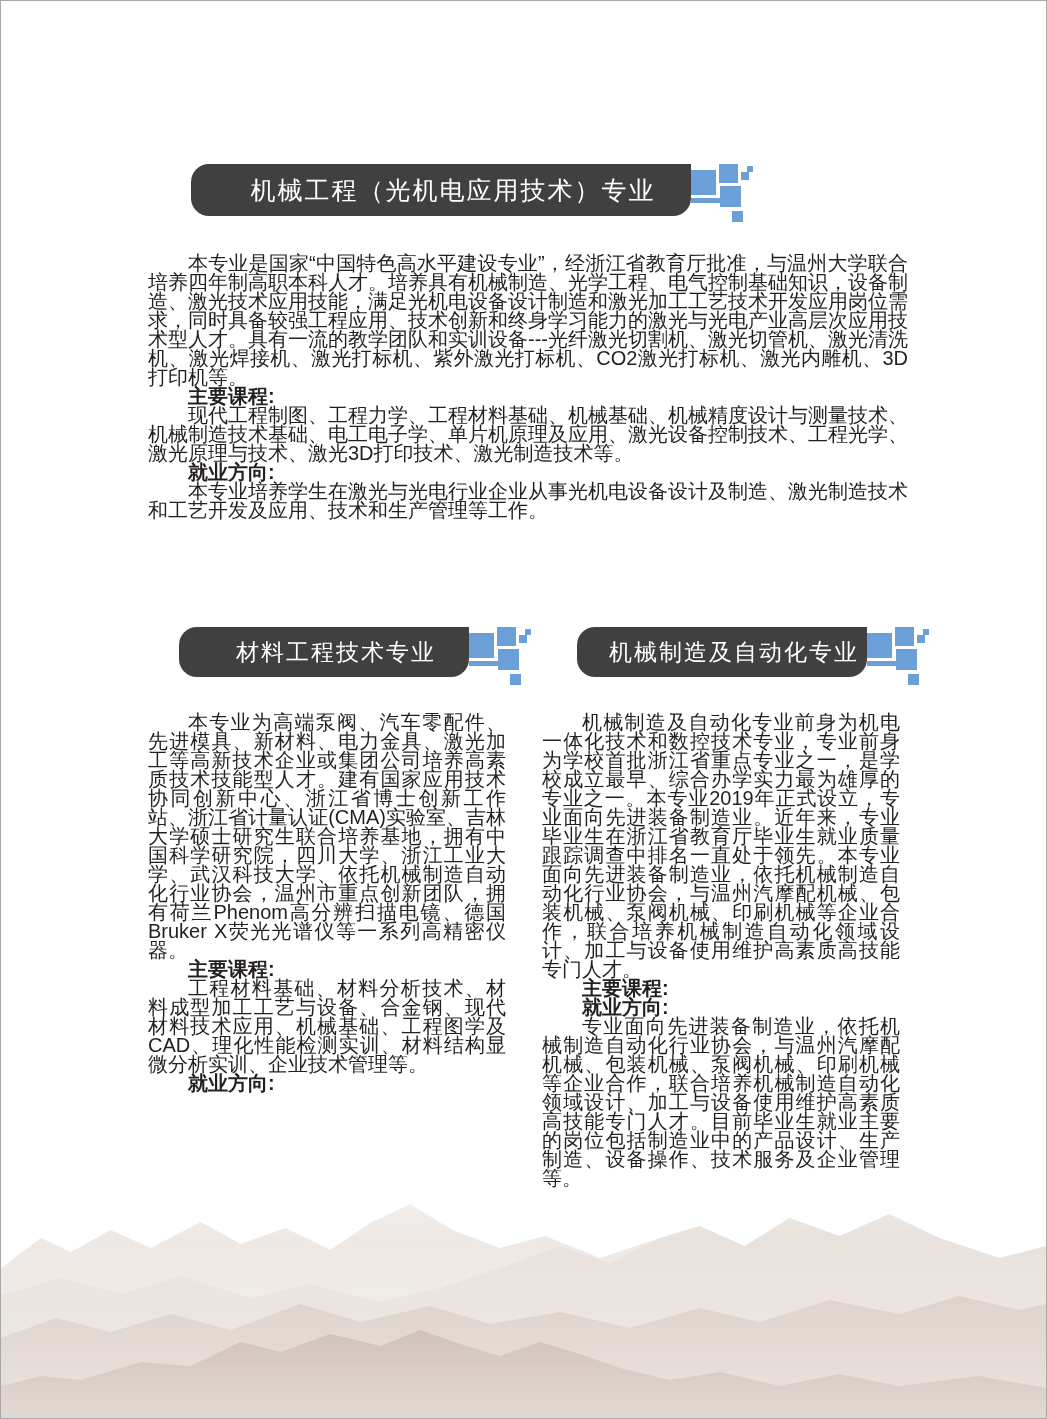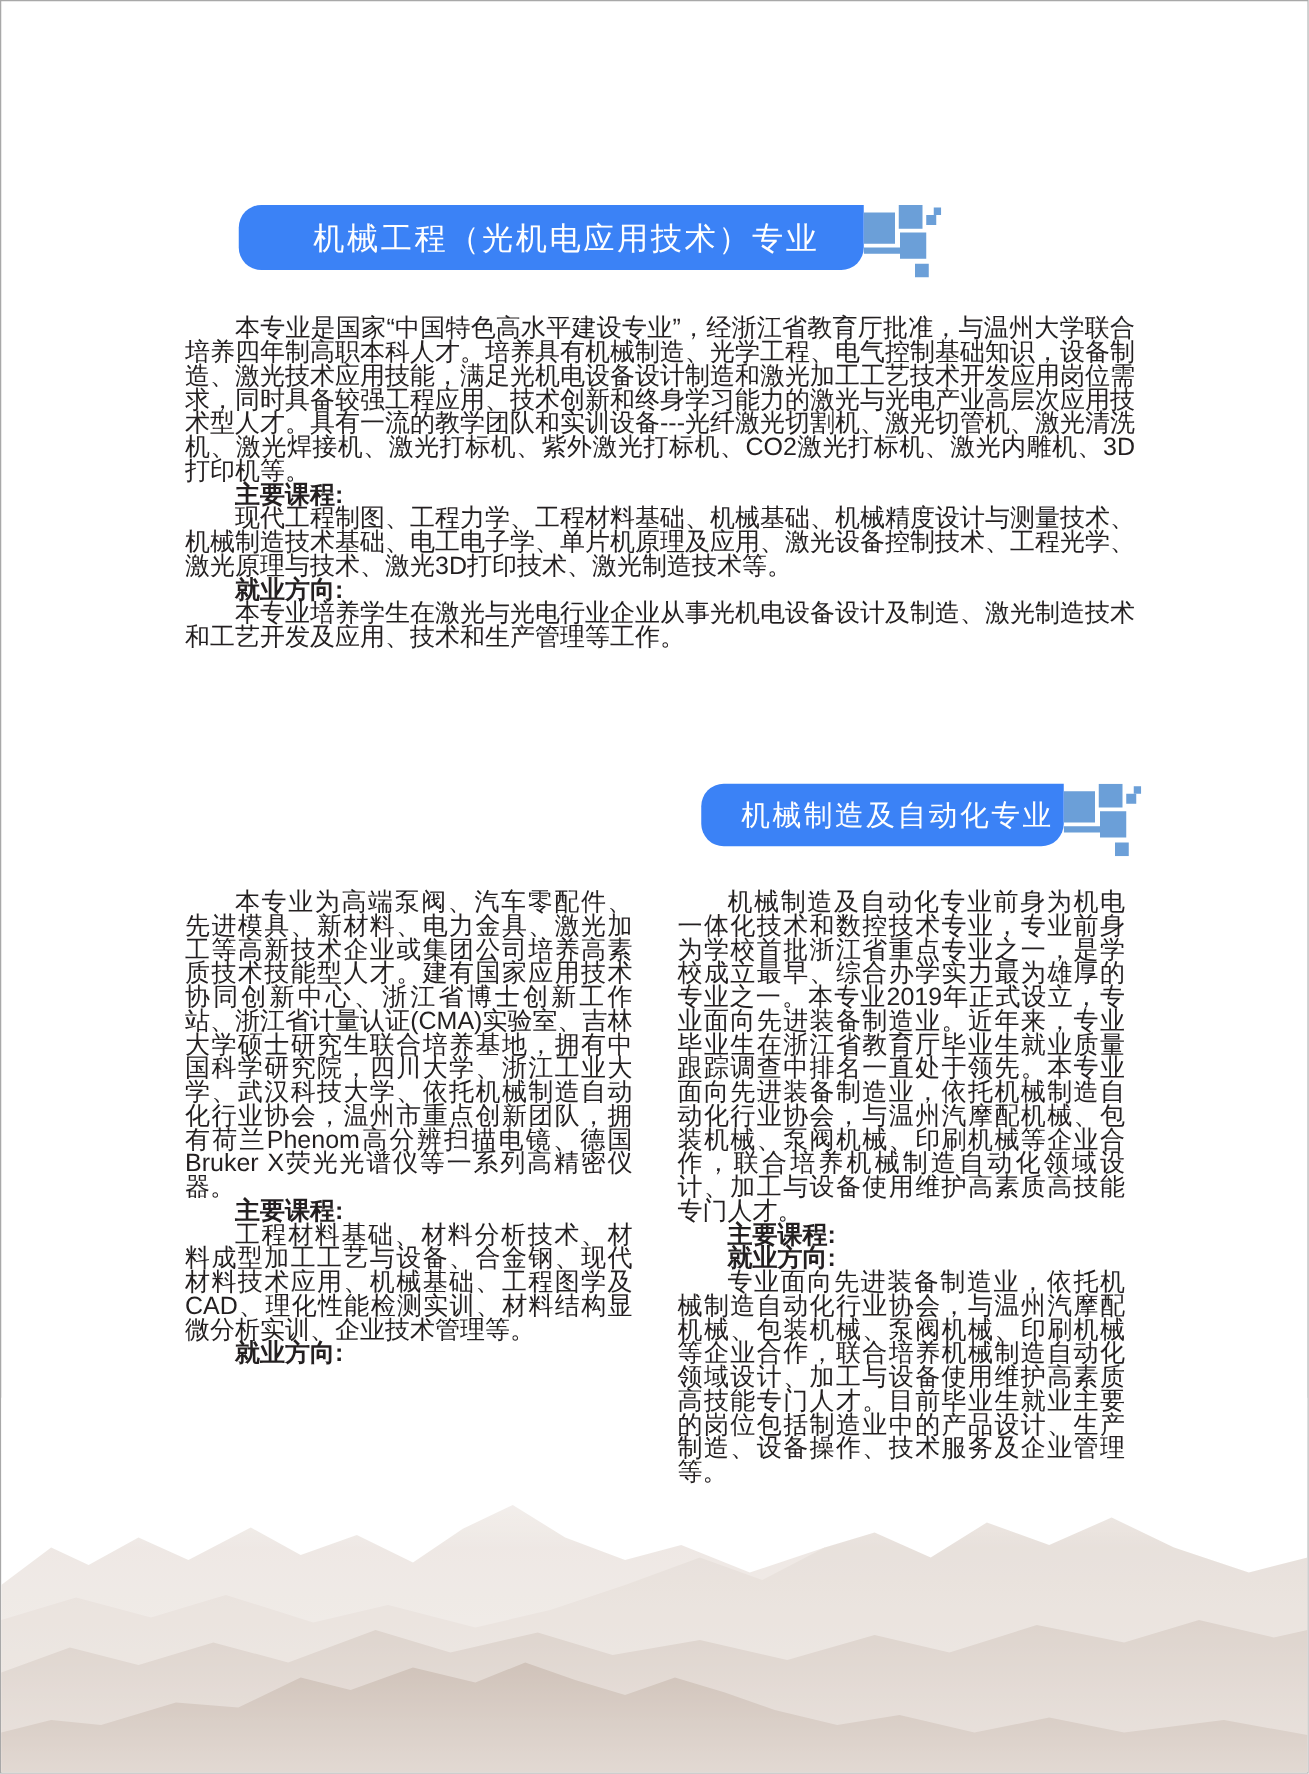--- a/index.html
+++ b/index.html
@@ -34,21 +34,21 @@
   .mountain-art svg { display: block; width: 100%; height: 100%; }
 
   
   .banner-wrap {
     position: absolute;
     display: flex;
     align-items: flex-start;
     z-index: 2;
   }
   .banner-bar {
-    background: #3b82f6;
+    background: #404040;
     border-radius: 18px 0 18px 18px;
     display: flex;
     align-items: center;
     justify-content: center;
     box-sizing: border-box;
     padding-left: 24px;
   }
   .banner-title {
     color: #ffffff;
     letter-spacing: 2px;
@@ -64,21 +64,21 @@
   
   #banner-main { left: 190px; top: 163px; }
   #banner-main .banner-bar { width: 500px; height: 52px; }
   #banner-main .banner-title { font-size: 25px; }
 
   
   #banner-material { left: 178px; top: 626px; }
   #banner-material .banner-bar { width: 290px; height: 50px; }
   #banner-material .banner-title { font-size: 23px; }
 
-  #banner-machinery { left: 560px; top: 626px; }
+  #banner-machinery { left: 576px; top: 626px; }
   #banner-machinery .banner-bar { width: 290px; height: 50px; }
   #banner-machinery .banner-title { font-size: 23px; }
 
   
   .text-block {
     position: absolute;
     z-index: 2;
     font-size: 20px;
     line-height: 19px;
     text-align: justify;
@@ -138,45 +138,61 @@
   </div>
 
   <div class="text-block" id="body-mech">
     <p>本专业是国家“中国特色高水平建设专业”，经浙江省教育厅批准，与温州大学联合培养四年制高职本科人才。培养具有机械制造、光学工程、电气控制基础知识，设备制造、激光技术应用技能，满足光机电设备设计制造和激光加工工艺技术开发应用岗位需求，同时具备较强工程应用、技术创新和终身学习能力的激光与光电产业高层次应用技术型人才。具有一流的教学团队和实训设备---光纤激光切割机、激光切管机、激光清洗机、激光焊接机、激光打标机、紫外激光打标机、CO2激光打标机、激光内雕机、3D打印机等。</p>
     <p class="label">主要课程:</p>
     <p>现代工程制图、工程力学、工程材料基础、机械基础、机械精度设计与测量技术、机械制造技术基础、电工电子学、单片机原理及应用、激光设备控制技术、工程光学、激光原理与技术、激光3D打印技术、激光制造技术等。</p>
     <p class="label">就业方向:</p>
     <p>本专业培养学生在激光与光电行业企业从事光机电设备设计及制造、激光制造技术和工艺开发及应用、技术和生产管理等工作。</p>
   </div>
 
-
-  <div class="text-block" id="body-material">
-    <p>本专业为高端泵阀、汽车零配件、先进模具、新材料、电力金具、激光加工等高新技术企业或集团公司培养高素质技术技能型人才。建有国家应用技术协同创新中心、浙江省博士创新工作站、浙江省计量认证(CMA)实验室、吉林大学硕士研究生联合培养基地，拥有中国科学研究院，四川大学、浙江工业大学、武汉科技大学、依托机械制造自动化行业协会，温州市重点创新团队，拥有荷兰Phenom高分辨扫描电镜、德国Bruker X荧光光谱仪等一系列高精密仪器。</p>
-    <p class="label">主要课程:</p>
-    <p>工程材料基础、材料分析技术、材料成型加工工艺与设备、合金钢、现代材料技术应用、机械基础、工程图学及CAD、理化性能检测实训、材料结构显微分析实训、企业技术管理等。</p>
-    <p class="label">就业方向:</p>
-  </div>
-
-  <div class="banner-wrap" id="banner-machinery">
+  <div class="banner-wrap" id="banner-material">
     <div class="banner-bar">
-      <span class="banner-title">机械制造及自动化专业</span>
+      <span class="banner-title">材料工程技术专业</span>
     </div>
     <div class="pixel-motif">
       <svg width="62" height="58" viewBox="0 0 62 58" aria-hidden="true">
         <rect x="0" y="6" width="25" height="25" fill="#6b9fd8"></rect>
         <rect x="0" y="34" width="36" height="5" fill="#6b9fd8"></rect>
         <rect x="28" y="0" width="19" height="19" fill="#6b9fd8"></rect>
         <rect x="29" y="22" width="21" height="21" fill="#6b9fd8"></rect>
         <rect x="50" y="8" width="8" height="8" fill="#6b9fd8"></rect>
         <rect x="41" y="47" width="11" height="11" fill="#6b9fd8"></rect>
         <rect x="56" y="2" width="6" height="6" fill="#6b9fd8"></rect>
       </svg>
     </div>
   </div>
 
+  <div class="text-block" id="body-material">
+    <p>本专业为高端泵阀、汽车零配件、先进模具、新材料、电力金具、激光加工等高新技术企业或集团公司培养高素质技术技能型人才。建有国家应用技术协同创新中心、浙江省博士创新工作站、浙江省计量认证(CMA)实验室、吉林大学硕士研究生联合培养基地，拥有中国科学研究院，四川大学、浙江工业大学、武汉科技大学、依托机械制造自动化行业协会，温州市重点创新团队，拥有荷兰Phenom高分辨扫描电镜、德国Bruker X荧光光谱仪等一系列高精密仪器。</p>
+    <p class="label">主要课程:</p>
+    <p>工程材料基础、材料分析技术、材料成型加工工艺与设备、合金钢、现代材料技术应用、机械基础、工程图学及CAD、理化性能检测实训、材料结构显微分析实训、企业技术管理等。</p>
+    <p class="label">就业方向:</p>
+  </div>
+
+  <div class="banner-wrap" id="banner-machinery">
+    <div class="banner-bar">
+      <span class="banner-title">机械制造及自动化专业</span>
+    </div>
+    <div class="pixel-motif">
+      <svg width="62" height="58" viewBox="0 0 62 58" aria-hidden="true">
+        <rect x="0" y="6" width="25" height="25" fill="#6b9fd8"></rect>
+        <rect x="0" y="34" width="36" height="5" fill="#6b9fd8"></rect>
+        <rect x="28" y="0" width="19" height="19" fill="#6b9fd8"></rect>
+        <rect x="29" y="22" width="21" height="21" fill="#6b9fd8"></rect>
+        <rect x="50" y="8" width="8" height="8" fill="#6b9fd8"></rect>
+        <rect x="41" y="47" width="11" height="11" fill="#6b9fd8"></rect>
+        <rect x="56" y="2" width="6" height="6" fill="#6b9fd8"></rect>
+      </svg>
+    </div>
+  </div>
+
   <div class="text-block" id="body-machinery">
     <p>机械制造及自动化专业前身为机电一体化技术和数控技术专业，专业前身为学校首批浙江省重点专业之一，是学校成立最早、综合办学实力最为雄厚的专业之一。本专业2019年正式设立，专业面向先进装备制造业。近年来，专业毕业生在浙江省教育厅毕业生就业质量跟踪调查中排名一直处于领先。本专业面向先进装备制造业，依托机械制造自动化行业协会，与温州汽摩配机械、包装机械、泵阀机械、印刷机械等企业合作，联合培养机械制造自动化领域设计、加工与设备使用维护高素质高技能专门人才。</p>
     <p class="label">主要课程:</p>
     <p class="label">就业方向:</p>
     <p>专业面向先进装备制造业，依托机械制造自动化行业协会，与温州汽摩配机械、包装机械、泵阀机械、印刷机械等企业合作，联合培养机械制造自动化领域设计、加工与设备使用维护高素质高技能专门人才。目前毕业生就业主要的岗位包括制造业中的产品设计、生产制造、设备操作、技术服务及企业管理等。</p>
   </div>
 
   <div class="mountain-art">
     <svg viewBox="0 0 1047 300" preserveAspectRatio="none" aria-hidden="true">
       <defs>

